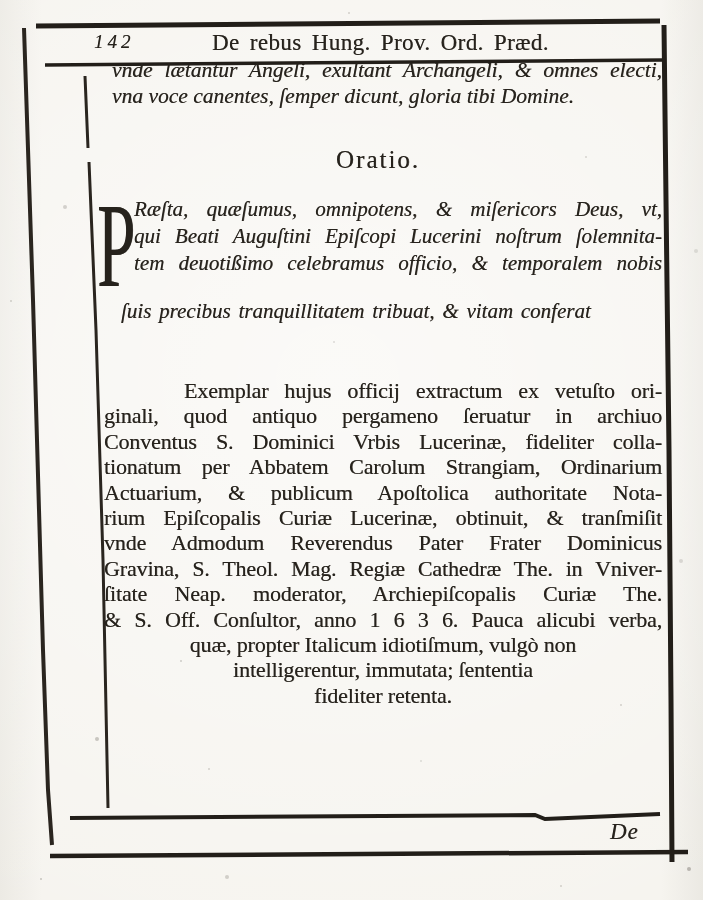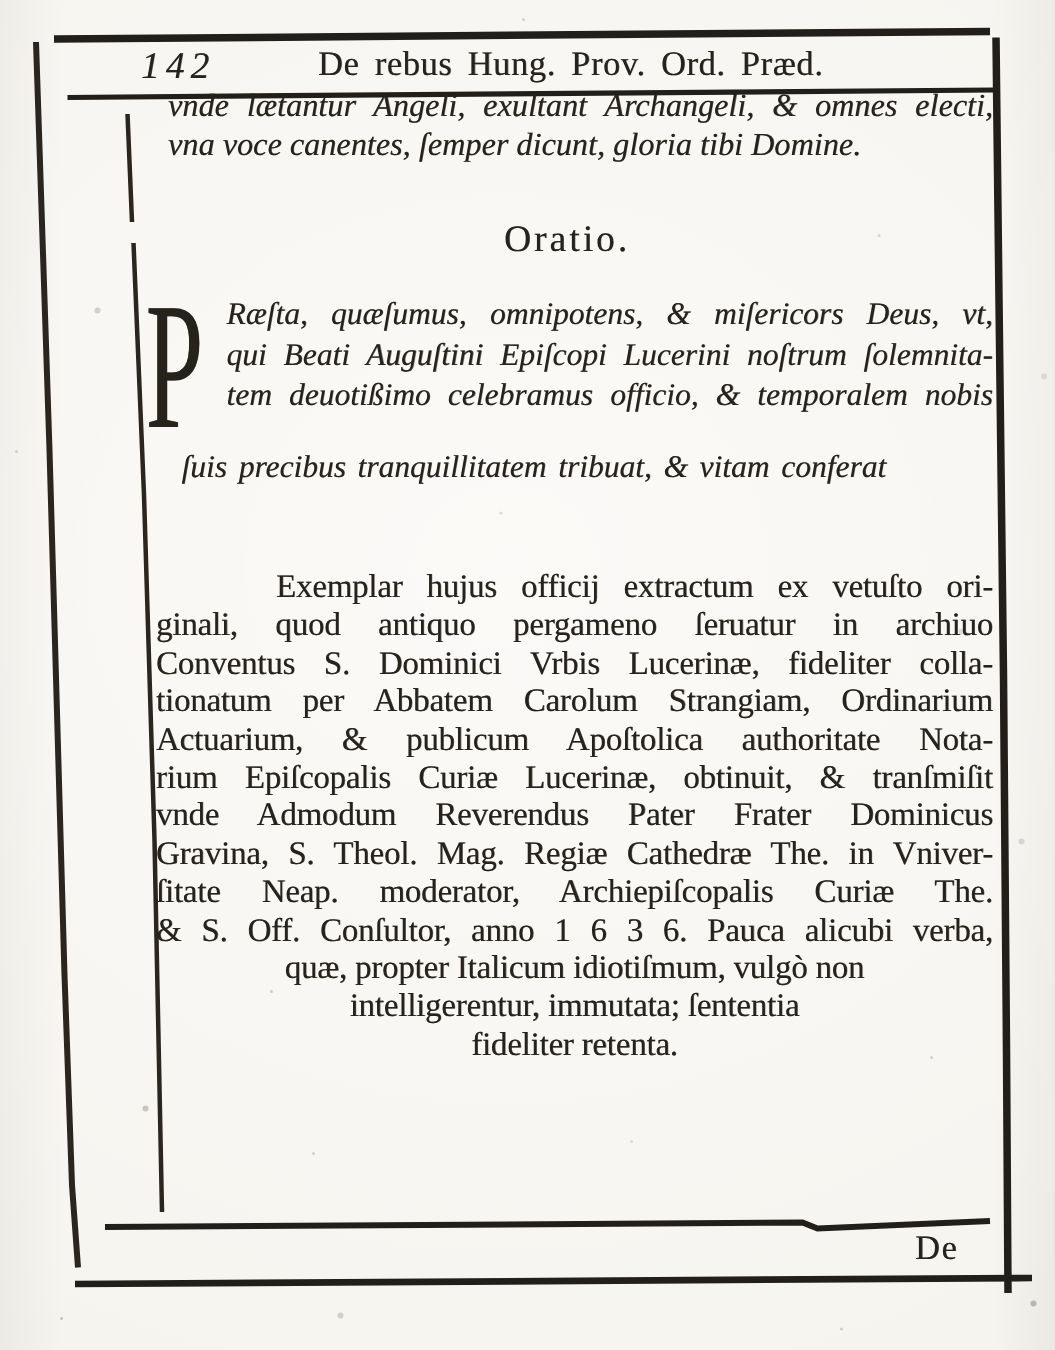--- a/index.html
+++ b/index.html
@@ -12,42 +12,42 @@
       radial-gradient(ellipse 130% 90% at 48% 42%, rgba(255,255,255,.55), rgba(255,255,255,0) 75%),
       linear-gradient(90deg, #eceae4 0%, #f6f4ef 6%, #f6f4ef 94%, #ebe9e3 100%),
       #f4f2ec;
     font-family:"Liberation Serif","DejaVu Serif",serif;
     color:#26221c;
   }
   .page .txt{ text-shadow:0.35px 0.25px 0.35px rgba(38,33,27,.6); }
   .abs{position:absolute;}
   .frame{position:absolute;left:0;top:0;width:703px;height:900px;pointer-events:none;}
   
-  .pageno{left:94px;top:31px;font-size:25px;font-style:italic;letter-spacing:4px;}
+  .pageno{left:94px;top:31px;font-size:19px;font-style:italic;letter-spacing:4px;}
   .runtitle{left:212px;top:30px;font-size:23px;word-spacing:4px;letter-spacing:.4px;}
   
   .opening{left:112px;top:57px;width:550px;font-style:italic;font-size:21.5px;line-height:26px;}
   
   .oratio-h{left:336px;top:146px;font-size:25px;letter-spacing:2px;}
   .dropcap{
     left:97px;top:197px;font-size:112px;line-height:.8;
     transform:scale(.62,1.08);transform-origin:top left;
   }
   .prayer{left:104px;top:196px;width:558px;font-style:italic;font-size:21px;line-height:27px;}
-  .prayer .cap-ind{margin-left:47px;}
+  .prayer .cap-ind{margin-left:30px;}
   .prayer .sm-ind{margin-left:17px;word-spacing:2.5px;margin-top:21px;}
   
   .colophon{left:104px;top:378px;width:558px;font-size:22px;line-height:25.4px;letter-spacing:-0.15px;}
   .colophon .first{text-indent:80px;}
   
   .line{min-height:1em;}
   .jl{white-space:nowrap;text-align:justify;text-align-last:justify;}
   .cl{text-align:center;}
   
-  .catchword{left:610px;top:819px;font-size:23px;letter-spacing:1px;}
+  .catchword{left:610px;top:819px;font-size:23px;font-style:italic;letter-spacing:1px;}
   
   .specks{
     position:absolute;left:0;top:0;width:2px;height:2px;border-radius:50%;
     background:transparent;
     box-shadow:
       64px 206px 0 1px rgba(60,54,45,.20),
       145px 462px 0 0 rgba(60,54,45,.22),
       333px 341px 0 0 rgba(60,54,45,.16),
       585px 156px 0 0 rgba(60,54,45,.18),
       640px 420px 0 1px rgba(60,54,45,.14),

